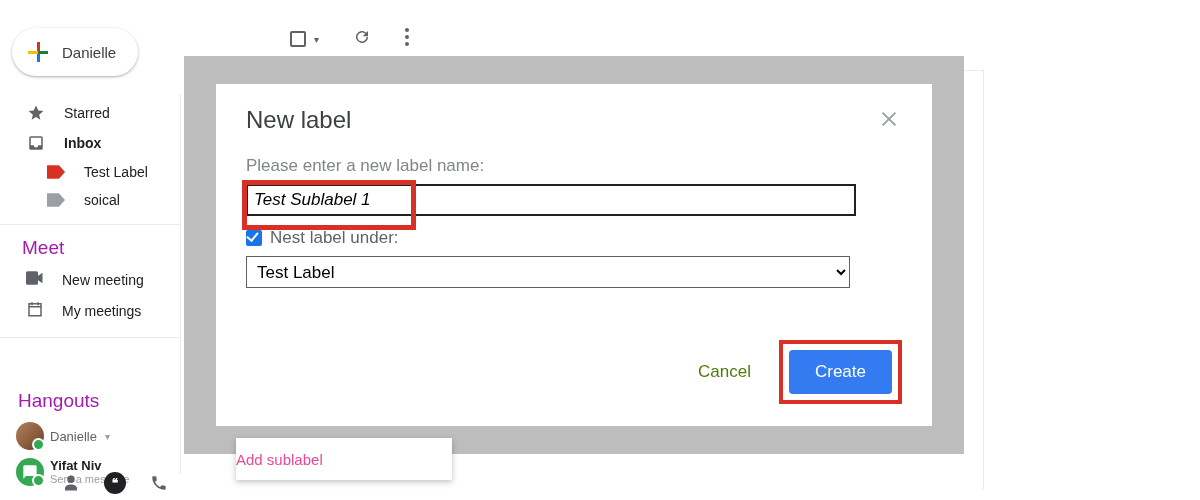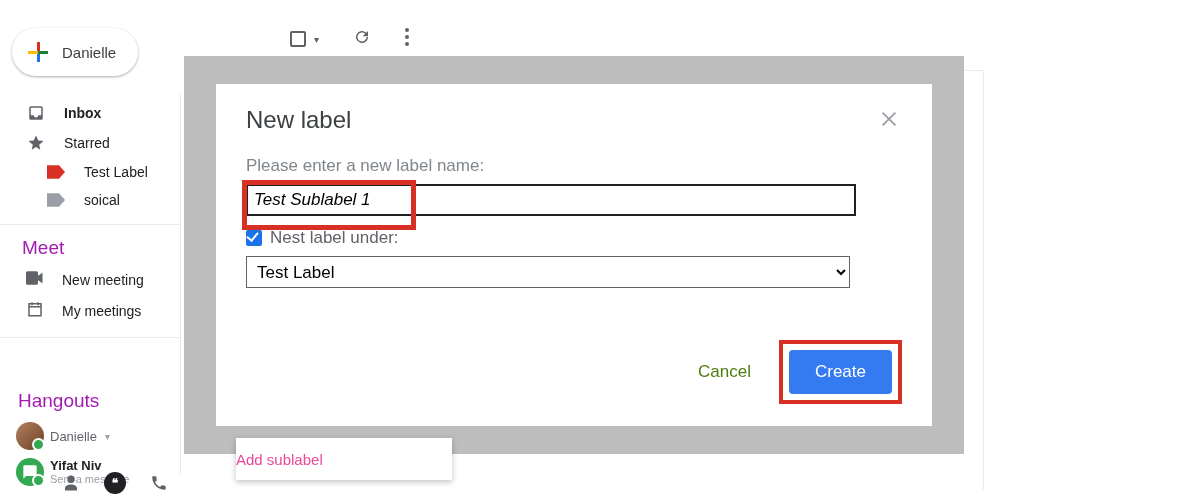--- a/index.html
+++ b/index.html
@@ -119,35 +119,35 @@
 
   <div class="compose">
     <span class="plus-icon">
         <span class="b"></span>
         <span class="r"></span>
       </span>
     <span>Danielle</span>
   </div>
 
   <div class="nav-list">
+    <div class="nav-item">
+      <span class="ico">
+        <svg width="18" height="18" viewBox="0 0 24 24">
+            <path fill="#5f6368" d="M12 17.3 6.2 21l1.6-6.8L2 9.3l6.9-.6L12 2l3.1 6.7 6.9.6-5.8 4.9L17.8 21z"></path>
+          </svg>
+      </span>
+      <span>Starred</span>
+    </div>
     <div class="nav-item bold">
       <span class="ico">
         <svg width="18" height="18" viewBox="0 0 24 24">
             <path fill="#5f6368" d="M19 3H5a2 2 0 0 0-2 2v14a2 2 0 0 0 2 2h14a2 2 0 0 0 2-2V5a2 2 0 0 0-2-2zm0 12h-4a3 3 0 0 1-6 0H5V5h14z"></path>
           </svg>
       </span>
       <span>Inbox</span>
-    </div>
-    <div class="nav-item">
-      <span class="ico">
-        <svg width="18" height="18" viewBox="0 0 24 24">
-            <path fill="#5f6368" d="M12 17.3 6.2 21l1.6-6.8L2 9.3l6.9-.6L12 2l3.1 6.7 6.9.6-5.8 4.9L17.8 21z"></path>
-          </svg>
-      </span>
-      <span>Starred</span>
     </div>
     <div class="nav-item label-row label-red">
       <span class="ico">
         <svg width="18" height="14" viewBox="0 0 24 18">
             <path class="tag" d="M0 0h16l8 9-8 9H0z"></path>
           </svg>
       </span>
       <span>Test Label</span>
     </div>
     <div class="nav-item label-row label-gray">

